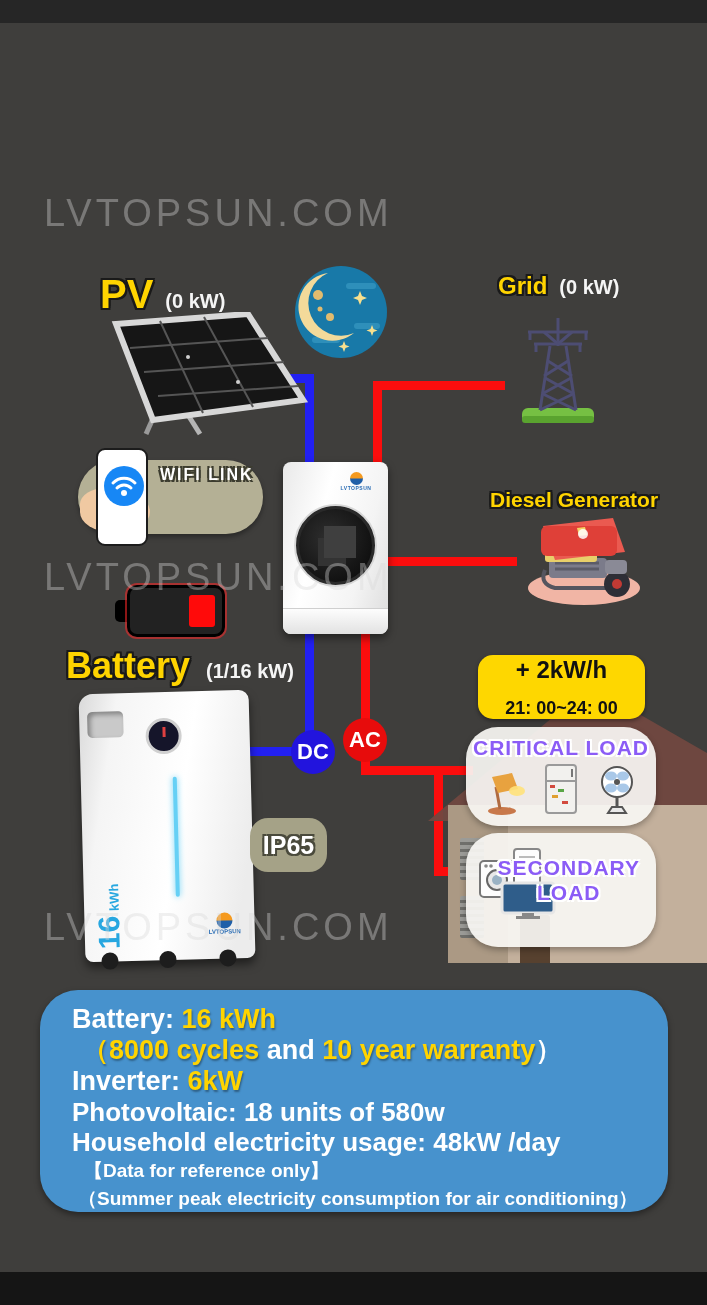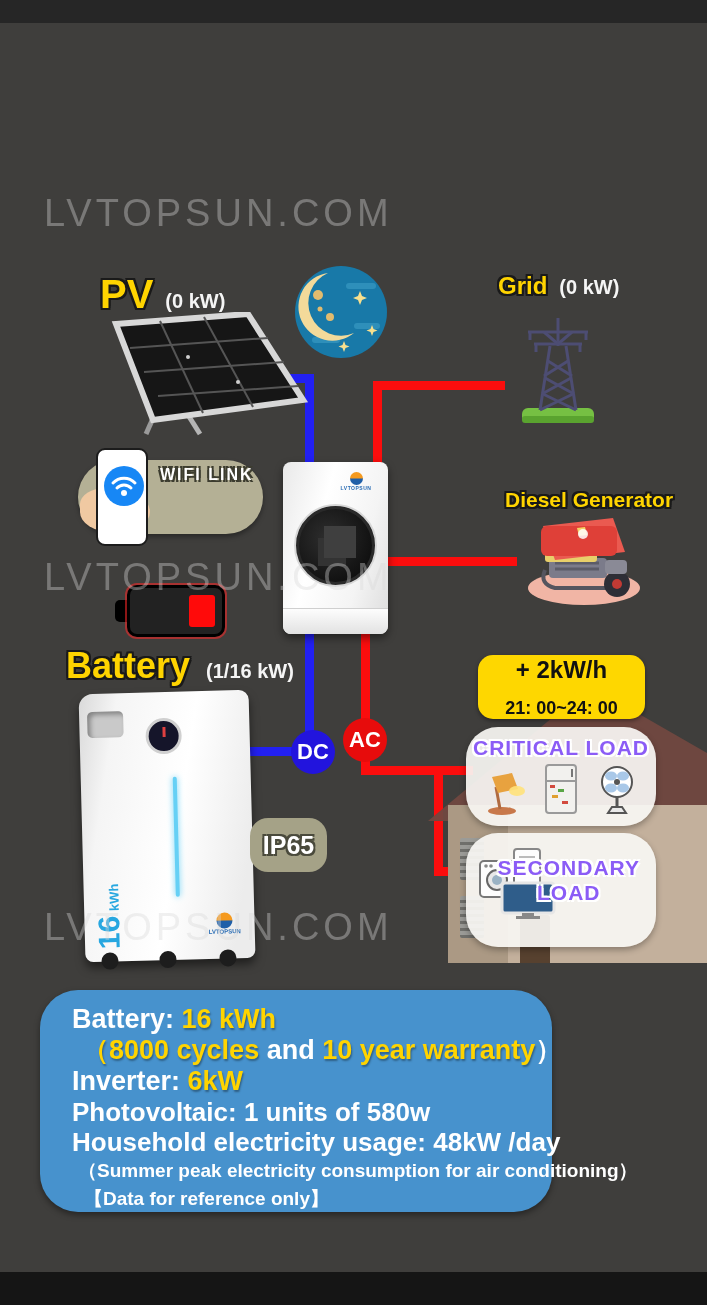--- a/index.html
+++ b/index.html
@@ -81,21 +81,21 @@
     border:2px solid #d8d8d8; box-shadow:inset 0 0 0 3px #2a2a2a;
   }
   .inverter-screen .sq { position:absolute; left:28px; top:20px; width:32px; height:32px;
                          background:#3f3f3f; box-shadow:-8px 10px 0 -2px #333; }
   .inverter-logo { position:absolute; right:10px; top:10px; width:44px; text-align:center; }
   .inverter-logo .sun { width:13px; height:13px; margin:0 auto; border-radius:50%;
       background:linear-gradient(#f59a1f 45%, #1f5fa8 55%); }
   .inverter-logo .brand { font-size:5px; font-weight:bold; color:#2a6db5; letter-spacing:.5px; }
 
   
-  .diesel-label { left:505px; top:488px; font-size:21px; }
+  .diesel-label { left:490px; top:488px; font-size:21px; }
 
   
   .batt-icon { left:115px; top:585px; width:110px; height:52px; z-index:2; }
   .batt-body { position:absolute; left:12px; top:0; width:98px; height:52px; background:#222;
                border:3px solid #000; border-radius:10px; box-shadow:0 0 0 2px rgba(255,40,40,.55); }
   .batt-nub { position:absolute; left:0; top:15px; width:14px; height:22px; background:#000;
               border-radius:5px 0 0 5px; }
   .batt-fill { position:absolute; right:7px; top:7px; width:26px; height:32px; background:#ff0a0a;
                border-radius:3px; }
 
@@ -159,21 +159,21 @@
     text-shadow:-2px -2px 0 #4a4a3c,2px -2px 0 #4a4a3c,-2px 2px 0 #4a4a3c,2px 2px 0 #4a4a3c; }
 
   
   .node { width:44px; height:44px; border-radius:50%; z-index:4; display:flex; align-items:center;
           justify-content:center; font-size:22px; font-weight:bold; color:#fff; }
   .node-dc { left:291px; top:730px; background:#2214dd; }
   .node-ac { left:343px; top:718px; background:#e70c0c; }
 
   
   .specs {
-    left:40px; top:990px; width:512px; height:222px; background:#4792cd; border-radius:38px;
+    left:40px; top:990px; width:628px; height:222px; background:#4792cd; border-radius:38px;
     z-index:3; padding:14px 0 0 32px; box-shadow:0 3px 6px rgba(0,0,0,.4);
   }
   .specs .row { font-weight:bold; white-space:nowrap; }
   .s-big { font-size:27px; line-height:31px; }
   .s-mid { font-size:26px; line-height:30px; }
   .s-small { font-size:19px; line-height:28px; }
   .c-white { color:#fff; } .c-yellow { color:#ffd400; text-shadow:1px 2px 2px rgba(0,0,0,.35); }
 
   svg { display:block; }
 </style>
@@ -419,19 +419,19 @@
       <span class="c-white">Battery:</span>
       <span class="c-yellow">16 kWh</span>
     </div>
     <div class="row s-big" style="padding-left:10px;">
       <span class="c-yellow">（8000 cycles</span><span class="c-white"> and </span><span class="c-yellow">10 year warranty</span><span class="c-white">）</span>
     </div>
     <div class="row s-big">
       <span class="c-white">Inverter:</span>
       <span class="c-yellow">6kW</span>
     </div>
-    <div class="row s-mid c-white">Photovoltaic:  1 units of 580w</div>
+    <div class="row s-mid c-white">Photovoltaic:  18 units of 580w</div>
     <div class="row s-mid c-white">Household electricity usage:  48kW /day</div>
+    <div class="row s-small c-white" style="padding-left:12px;">【Data for reference only】</div>
     <div class="row s-small c-white" style="padding-left:6px;">（Summer peak electricity consumption for air conditioning）</div>
-    <div class="row s-small c-white" style="padding-left:12px;">【Data for reference only】</div>
   </div>
 
 </div>
 
 </body></html>

